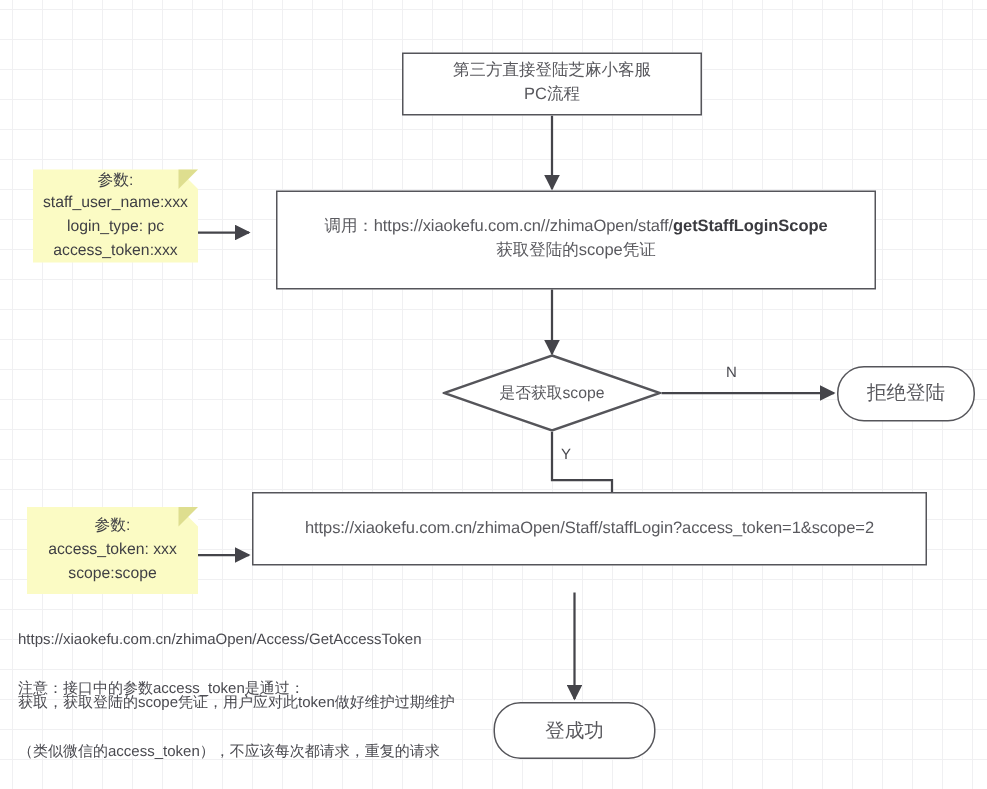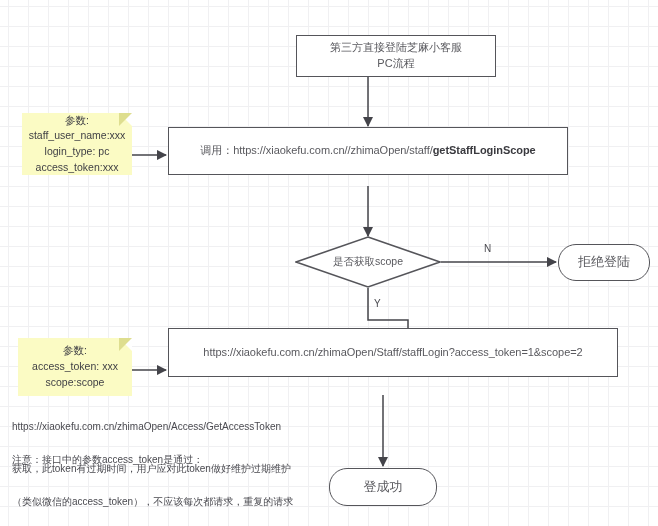--- a/index.html
+++ b/index.html
@@ -144,43 +144,44 @@
 
     <line x1="441" y1="262" x2="556" y2="262" stroke="#44444a" stroke-width="1.5" marker-end="url(#arrow)"></line>
 
     <polyline points="368,288 368,320 408,320 408,345" fill="none" stroke="#44444a" stroke-width="1.5" marker-end="url(#arrow)"></polyline>
 
     <line x1="132" y1="370" x2="166" y2="370" stroke="#44444a" stroke-width="1.5" marker-end="url(#arrow)"></line>
 
     <line x1="383" y1="395" x2="383" y2="466" stroke="#44444a" stroke-width="1.5" marker-end="url(#arrow)"></line>
   </svg>
 
-  <div class="node proc" style="left:268px; top:35px; width:200px; height:42px;margin-left:28px;">
+  <div class="node proc" style="left:268px; top:35px; width:200px; height:42px;">
     <div>
       <div>第三方直接登陆芝麻小客服</div>
       <div>PC流程</div>
     </div>
   </div>
 
   <div class="note" style="left:22px; top:113px; width:110px; height:62px;">
     <span class="fold"></span>
     <span class="fold-tri"></span>
     <div class="note-body">
       <div>参数:</div>
       <div>staff_user_name:xxx</div>
       <div>login_type:  pc</div>
       <div>access_token:xxx</div>
     </div>
   </div>
 
-  <div class="node proc" style="left:168px; top:127px; width:400px; height:48px;">
+  <div class="node proc" style="left:184px; top:127px; width:400px; height:66px;">
     <div>
       <div class="url">
         <span>调用：</span><span>https://xiaokefu.com.cn//zhimaOpen/staff/</span><span class="bold">getStaffLoginScope</span>
       </div>
+      <div>获取登陆的scope凭证</div>
     </div>
   </div>
 
   <div style="position:absolute; left:295px; top:236px; width:146px; height:52px;">
     <svg width="146" height="52" viewBox="0 0 146 52" xmlns="http://www.w3.org/2000/svg">
       <polygon points="73,1 145,26 73,51 1,26" fill="#ffffff" stroke="#55555a" stroke-width="1.6"></polygon>
     </svg>
     <div style="position:absolute; left:0; top:0; width:146px; height:52px;
                 display:flex; align-items:center; justify-content:center;
                 font-size:10.5px; color:#59595e;">是否获取scope</div>
@@ -206,21 +207,21 @@
   <div class="node proc" style="left:168px; top:328px; width:450px; height:49px;text-align:right;">
     <span class="url">https://xiaokefu.com.cn/zhimaOpen/Staff/staffLogin?access_token=1&amp;scope=2</span>
   </div>
 
   <div class="freetext" style="left:12px; top:402px; width:300px;">
     <div>https://xiaokefu.com.cn/zhimaOpen/Access/GetAccessToken</div>
     <div>注意：接口中的参数access_token是通过：</div>
   </div>
 
   <div class="freetext" style="left:12px; top:444px; width:330px;">
-    <div>获取，此token有过期时间，用户应对此token做好维护过期维护</div>
+    <div>获取，获取登陆的scope凭证，用户应对此token做好维护过期维护</div>
     <div>（类似微信的access_token），不应该每次都请求，重复的请求</div>
     
   </div>
 
   <div class="node terminal" style="left:329px; top:468px; width:108px; height:38px;">
     <span>登成功</span>
   </div>
 
 </div>
 

